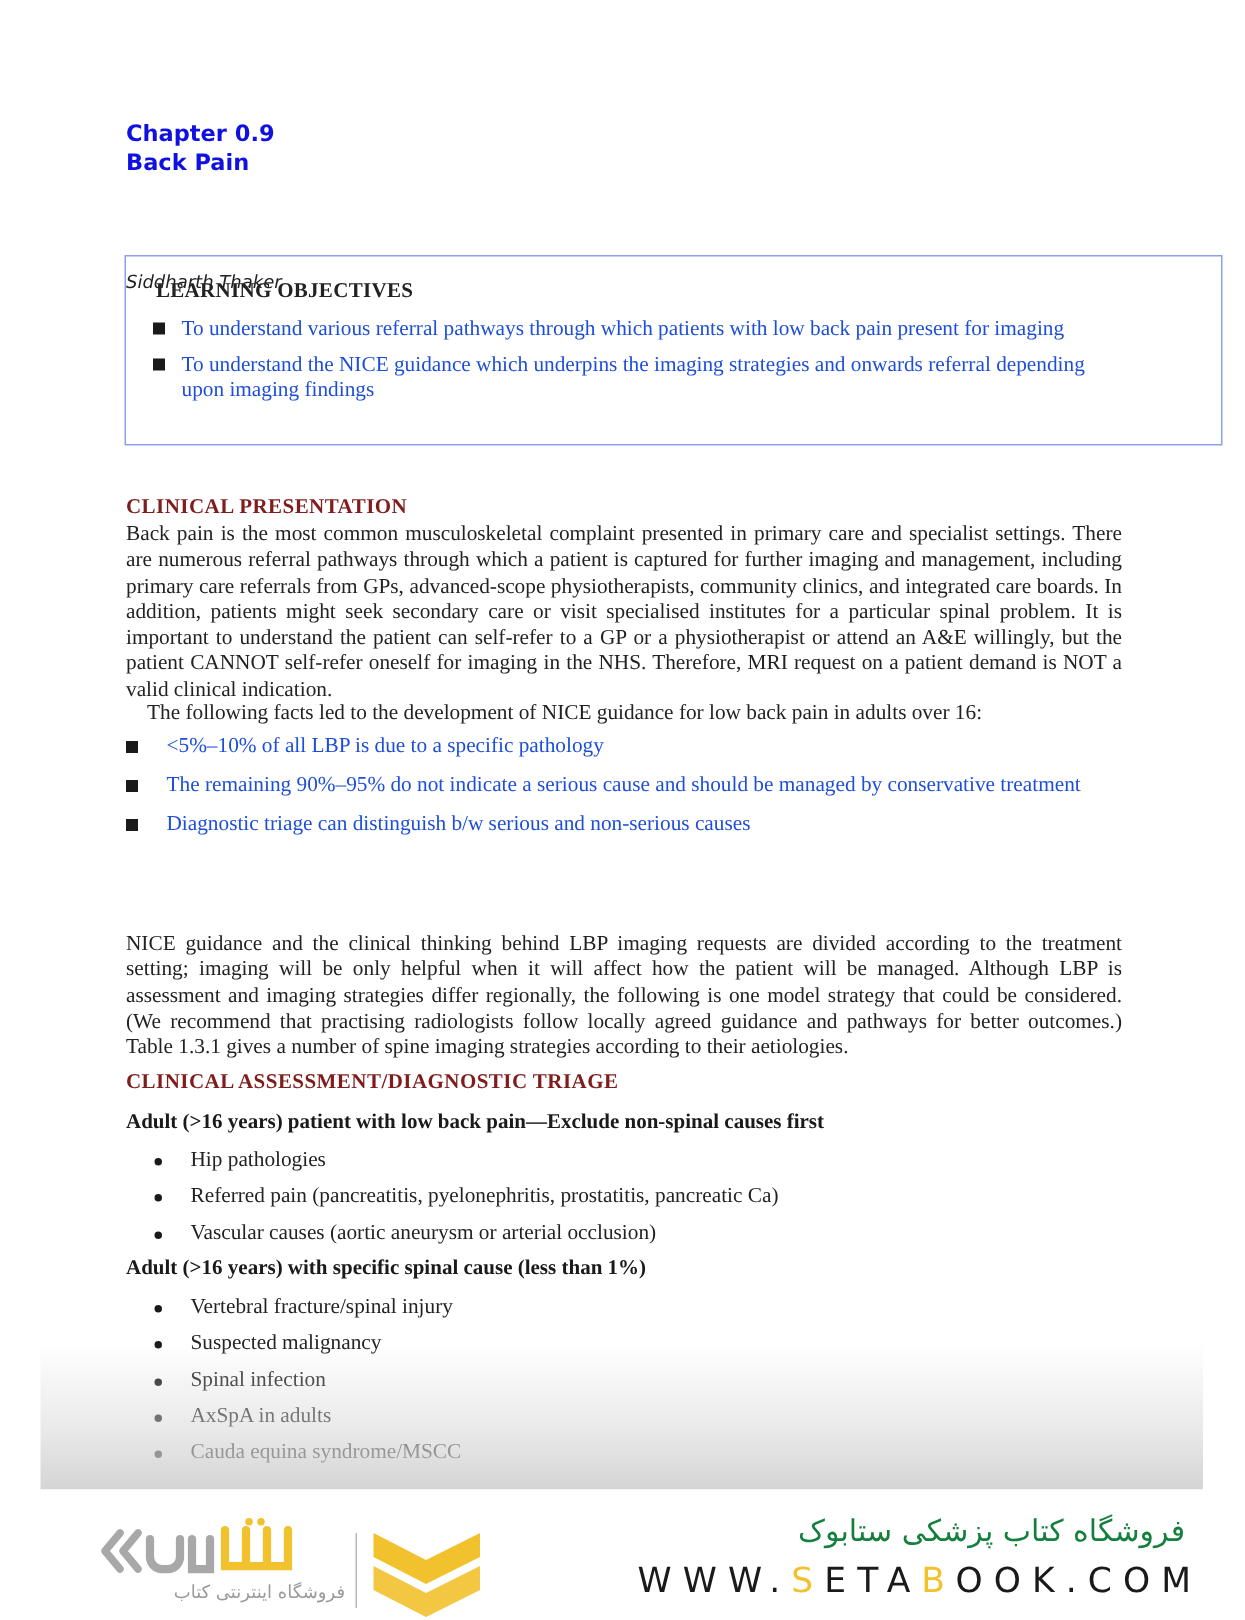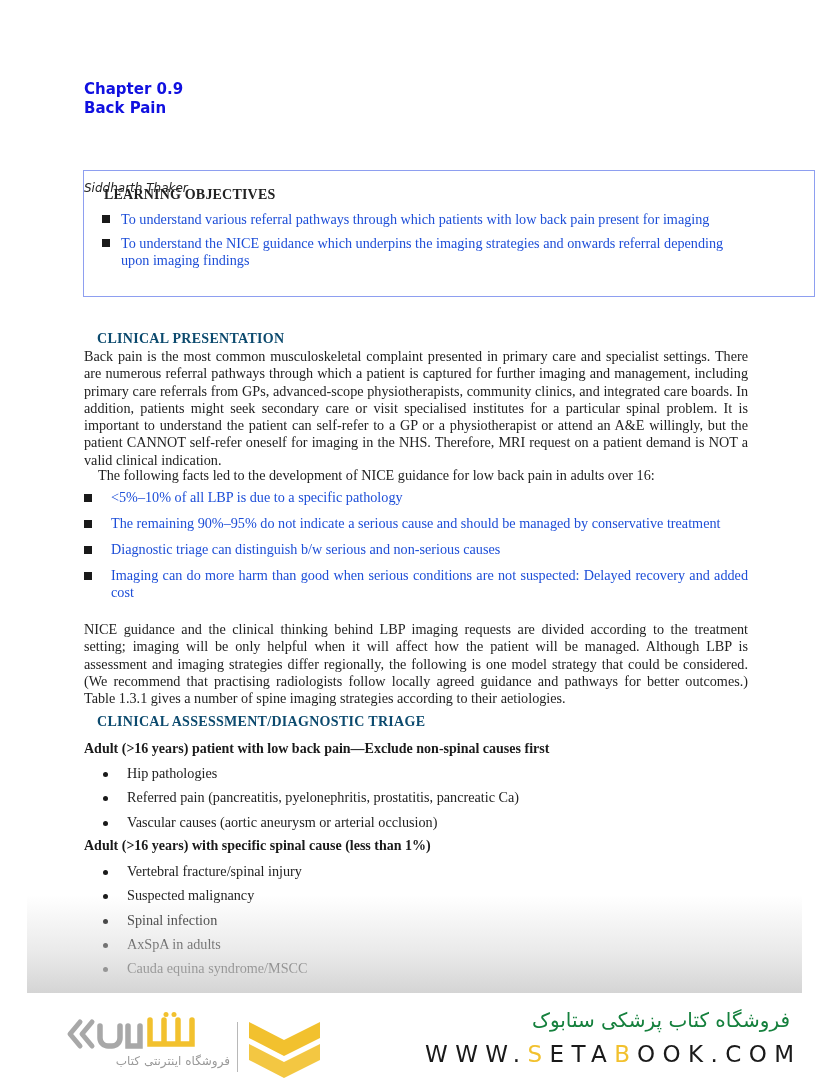--- a/index.html
+++ b/index.html
@@ -26,21 +26,21 @@
   .obj-title {
     position: absolute; left: 20px; top: 16px; font-size: 14px; font-weight: bold;
     letter-spacing: 0.2px; color: #222;
   }
   .obj-list { position: absolute; left: 18px; top: 40px; width: 630px; }
   .sq-item { position: relative; padding-left: 19px; font-size: 14.2px; line-height: 17px; margin-bottom: 7px; color: #1d4ed8; }
   .sq {
     position: absolute; left: 0; top: 4px; width: 8px; height: 8px; background: #1a1a1a;
   }
   .section-head {
-    position: absolute; left: 97px; font-size: 14px; font-weight: bold; color: #0c4a6e;
+    position: absolute; left: 84px; font-size: 14px; font-weight: bold; color: #7f1d1d;
     letter-spacing: 0.3px;
   }
   .para {
     position: absolute; left: 84px; width: 664px; font-size: 14.2px; line-height: 17.3px;
     text-align: justify; color: #222;
   }
   .para.indent { text-indent: 14px; }
   .facts { position: absolute; left: 84px; top: 489px; width: 664px; }
   .facts .sq-item { padding-left: 27px; margin-bottom: 9px; text-align: justify; font-family: Liberation Serif, serif; }
   .facts .sq { left: 0; top: 5px; }
@@ -111,24 +111,20 @@
       <span>&lt;5%–10% of all LBP is due to a specific pathology</span>
     </div>
     <div class="sq-item">
       <span class="sq"></span>
       <span>The remaining 90%–95% do not indicate a serious cause and should be managed by conservative treatment</span>
     </div>
     <div class="sq-item">
       <span class="sq"></span>
       <span>Diagnostic triage can distinguish b/w serious and non-serious causes</span>
     </div>
-    <div class="sq-item">
-      <span class="sq"></span>
-      <span>Imaging can do more harm than good when serious conditions are not suspected: Delayed recovery and added cost</span>
-    </div>
   </div>
 
   <div class="para" style="top:621px;">NICE guidance and the clinical thinking behind LBP imaging requests are divided according to the treatment setting; imaging will be only helpful when it will affect how the patient will be managed. Although LBP is assessment and imaging strategies differ regionally, the following is one model strategy that could be considered. (We recommend that practising radiologists follow locally agreed guidance and pathways for better outcomes.) Table 1.3.1 gives a number of spine imaging strategies according to their aetiologies.</div>
 
   <div class="section-head" style="top:714px;">CLINICAL ASSESSMENT/DIAGNOSTIC TRIAGE</div>
 
   <div class="sub-head" style="top:741px;">Adult (&gt;16 years) patient with low back pain—Exclude non-spinal causes first</div>
   <div class="dot-list" style="top:765px;">
     <div class="dot-item"><span class="dot"></span><span>Hip pathologies</span></div>
     <div class="dot-item"><span class="dot"></span><span>Referred pain (pancreatitis, pyelonephritis, prostatitis, pancreatic Ca)</span></div>

